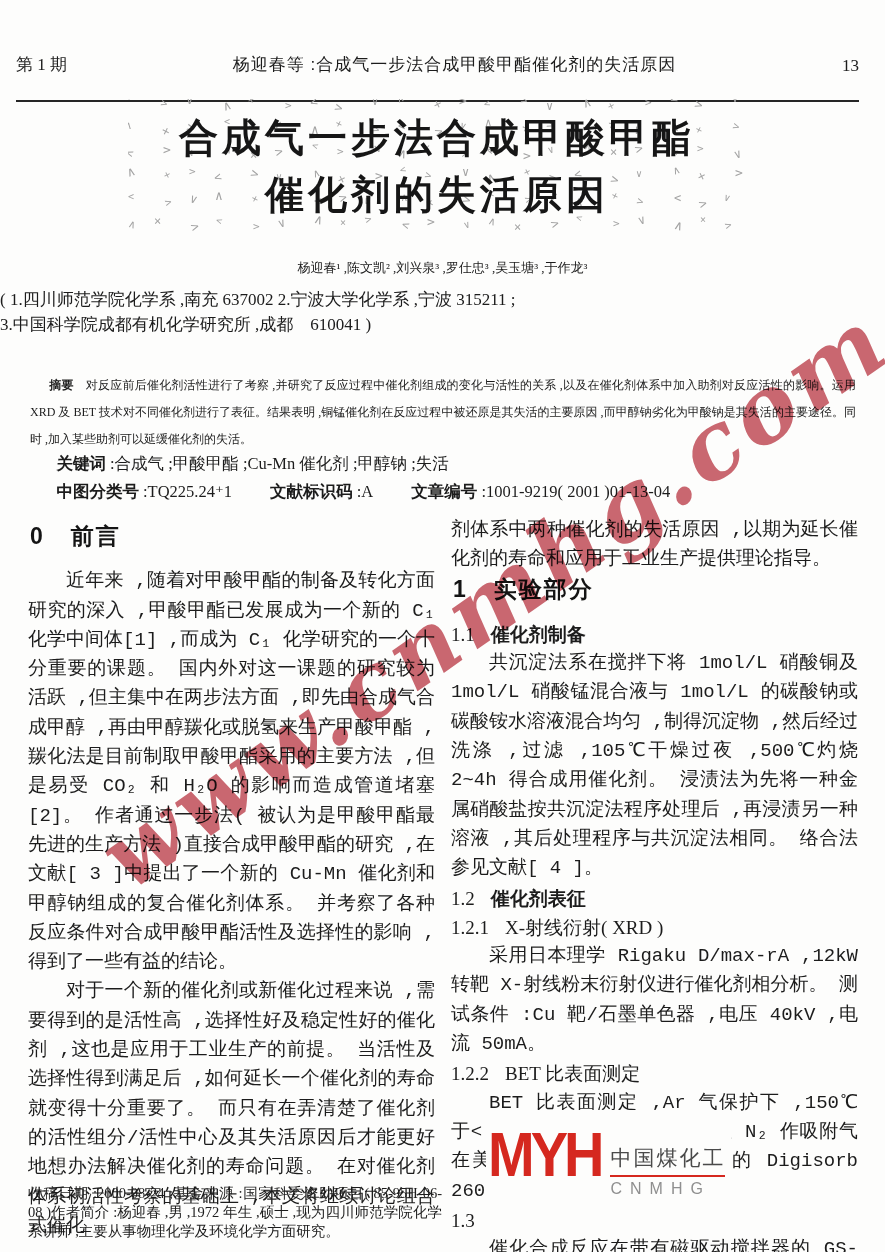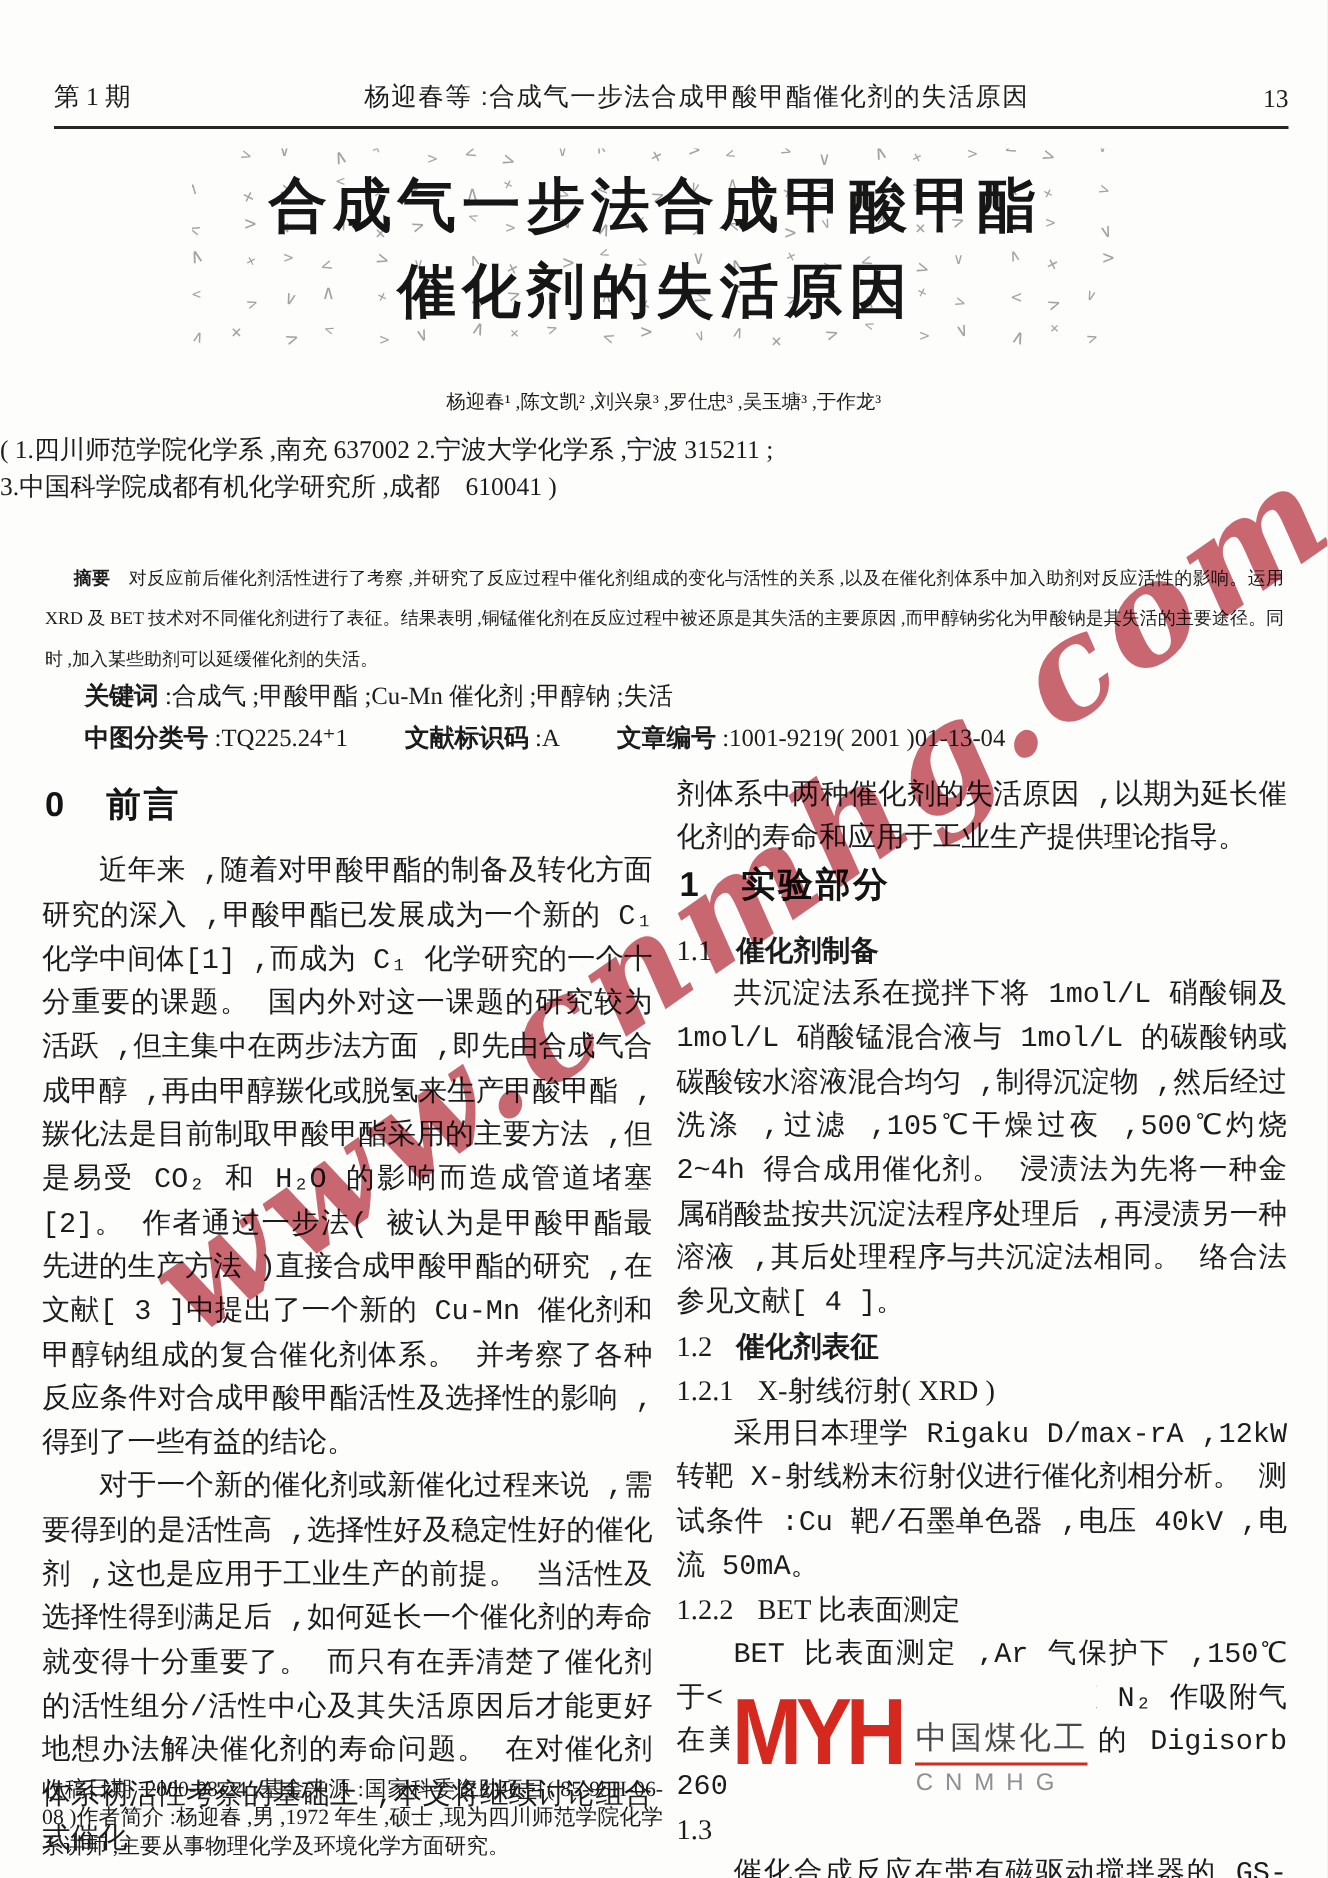--- a/index.html
+++ b/index.html
@@ -3,23 +3,23 @@
 <meta charset="utf-8">
 <style>
   html,body{margin:0;padding:0;background:#e8e8e8;}
   .page{
     position:relative;width:885px;height:1252px;background:#fdfdfc;
     overflow:hidden;margin:0 auto;color:#1c1c1c;
     font-family:"Liberation Serif","DejaVu Serif",serif;
   }
   
   .header{
-    position:absolute;left:36px;right:26px;top:34px;height:42px;
+    position:absolute;left:16px;right:26px;top:34px;height:42px;
     display:flex;justify-content:space-between;align-items:flex-end;
-    border-bottom:2px solid #262626;padding-bottom:8px;
+    border-bottom:2px solid #262626;padding-bottom:24px;
     font-size:17px;
   }
   .header .center{font-family:"Liberation Sans","DejaVu Sans",sans-serif;letter-spacing:1px;}
   
   .title-box{
     position:absolute;left:128px;top:99px;width:618px;height:134px;
     overflow:hidden;
   }
   .title-pattern{position:absolute;inset:0;z-index:0;}
   .title-pattern span{

